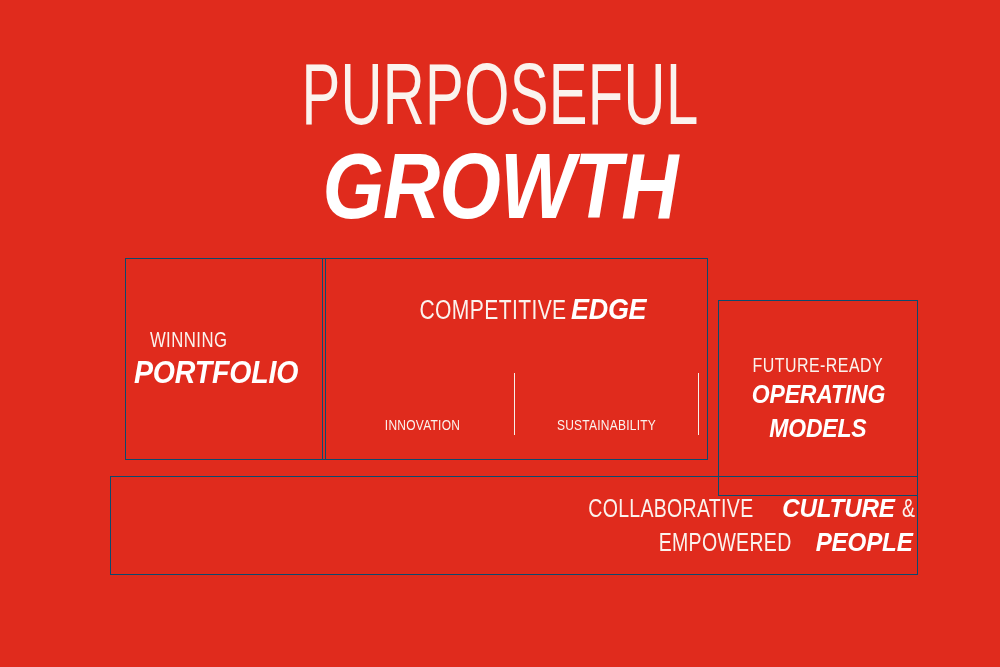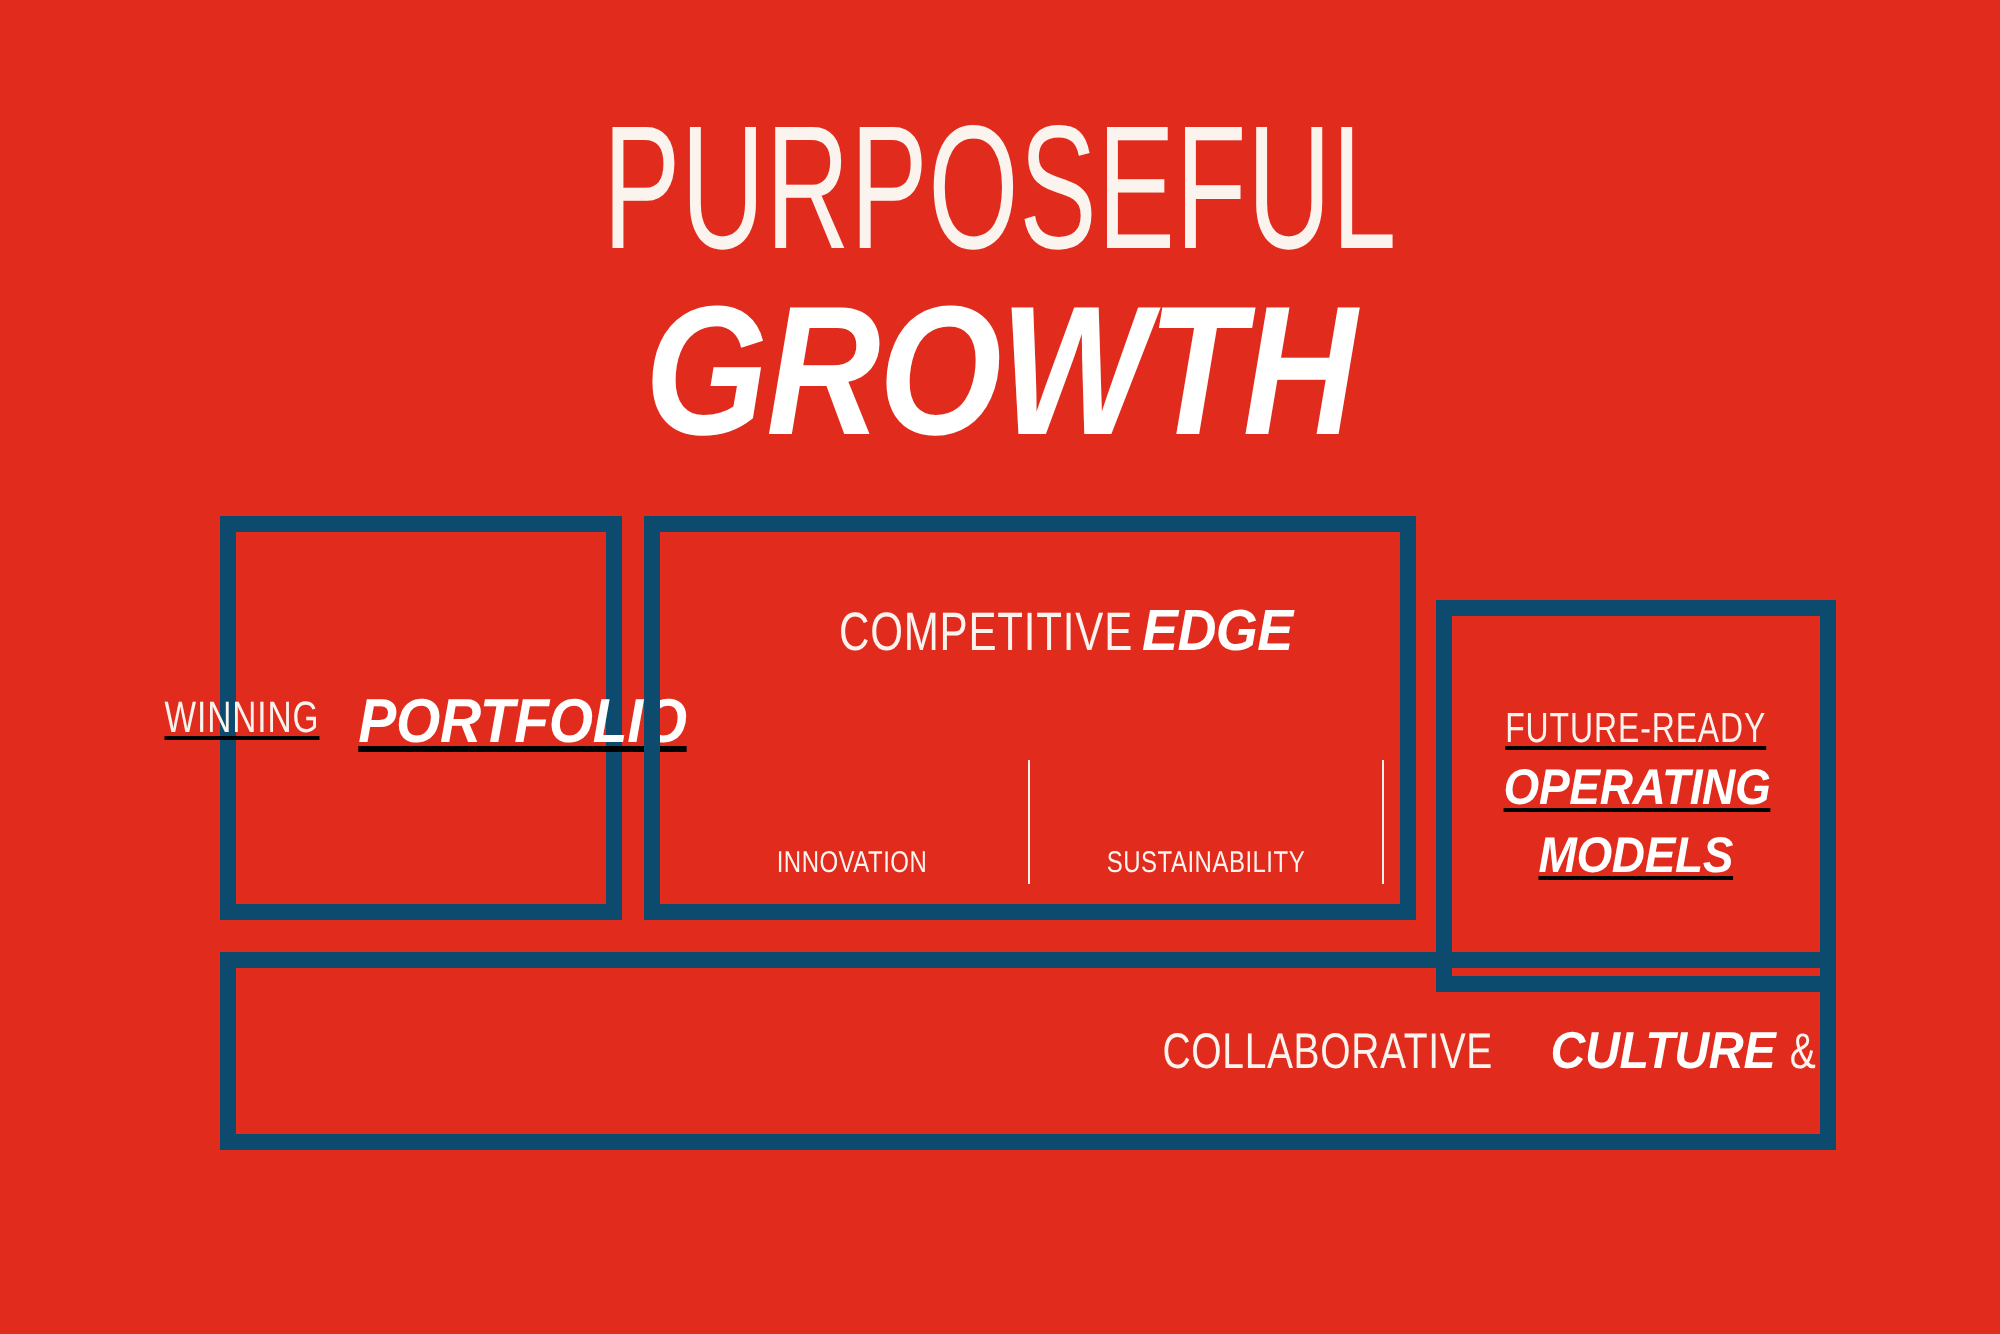--- a/index.html
+++ b/index.html
@@ -53,34 +53,32 @@
     letter-spacing: -1px;
     transform: scaleX(0.86);
     transform-origin: center center;
     margin-top: 4px;
     white-space: nowrap;
   }
 
   
   .box {
     position: absolute;
-    border: 8px solid #0c4a6e;
+    border: 1px solid #0c4a6e;
     box-sizing: border-box;
-    text-decoration: underline;
   }
 
   
   #box-portfolio {
-    left: 110px;
+    left: 125px;
     top: 258px;
     width: 201px;
     height: 202px;
     display: flex;
-    flex-direction: row;
-    align-items: center;
+    flex-direction: column;
     justify-content: center;
   }
   .lbl-light {
     color: #FBF3EE;
     font-weight: 300;
     font-family: "Liberation Sans", sans-serif;
     letter-spacing: 0.6px;
     transform: scaleX(0.76);
     white-space: nowrap;
     display: block;
@@ -252,15 +250,18 @@
   <div class="box" id="box-models">
     <span class="lbl-light">FUTURE-READY</span>
     <span class="lbl-bold">OPERATING</span>
     <span class="lbl-bold">MODELS</span>
   </div>
 
   <div class="box" id="box-culture">
     <div class="culture-line">
       <span class="c-light">COLLABORATIVE</span><span class="c-bold">CULTURE</span><span class="c-light">&amp;</span>
     </div>
+    <div class="culture-line">
+      <span class="c-light">EMPOWERED</span><span class="c-bold">PEOPLE</span>
+    </div>
   </div>
 
 </div>
 
 </body></html>

